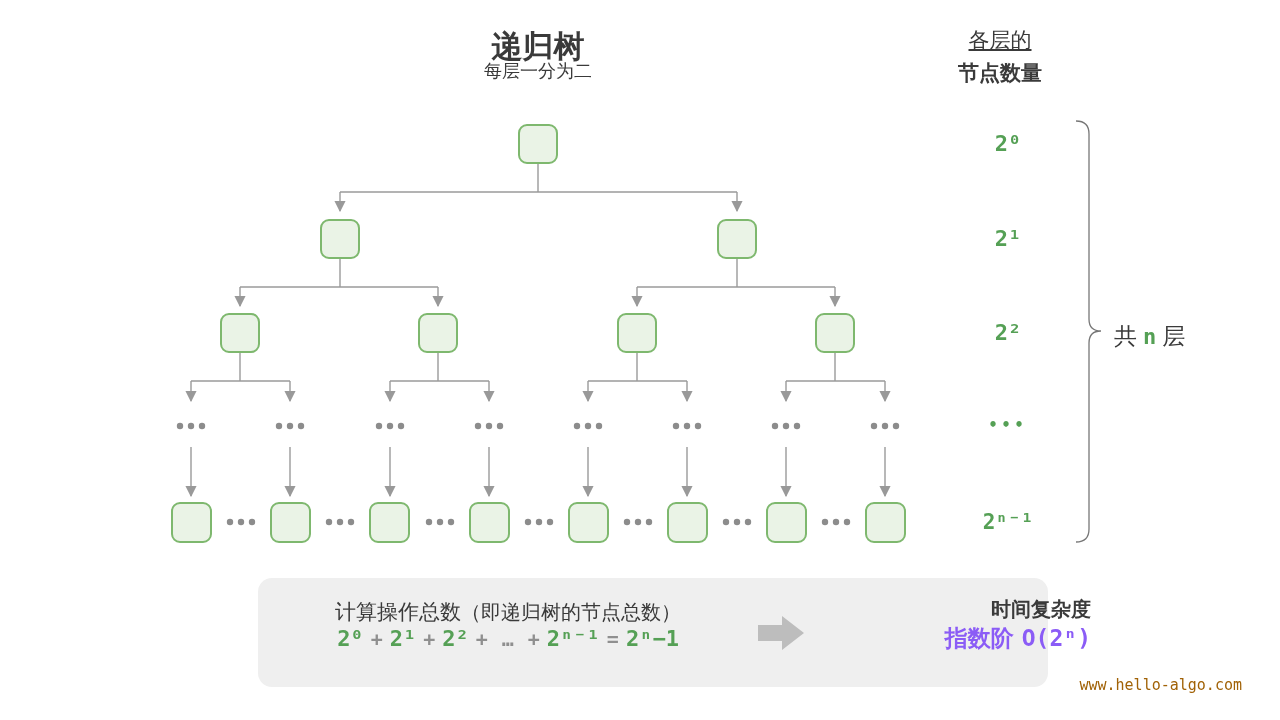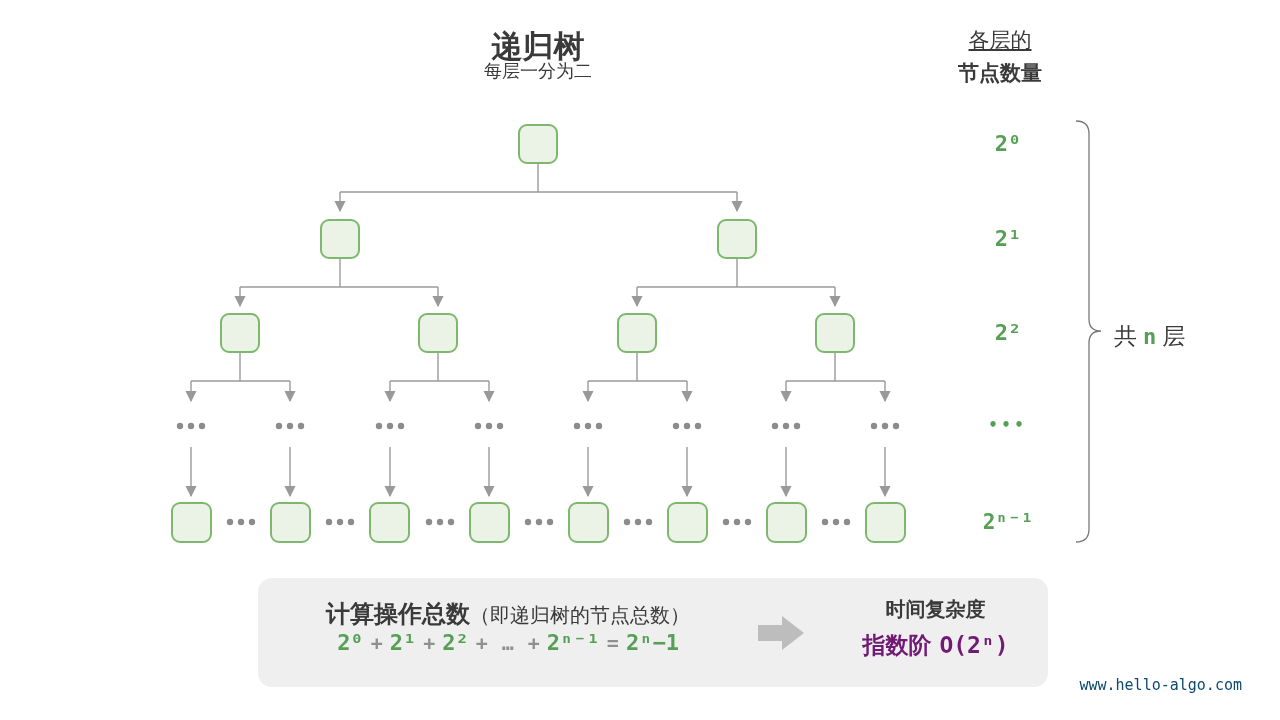--- a/index.html
+++ b/index.html
@@ -31,33 +31,33 @@
     font-family:"DejaVu Sans Mono",monospace;font-weight:bold;
     color:#55a055;font-size:22px;padding:0 6px;
   }
   
   .summary-box{
     left:258px;top:578px;width:790px;height:109px;
     background:#efefef;border-radius:14px;
   }
   .sum-left{position:absolute;left:10px;top:20px;width:480px;text-align:center;}
   .sum-title-line{font-size:20px;white-space:nowrap;}
-  .sum-title-bold{font-weight:bold;font-size:24px;}
+  .sum-title-bold{font-weight:normal;font-size:21px;}
   .formula{white-space:nowrap;font-family:"DejaVu Sans Mono",monospace;}
   .f-term{font-weight:bold;font-size:22px;color:#55a055;}
   .f-op{font-weight:600;font-size:20px;color:#8f8f8f;margin:0 7px;}
   .big-arrow{position:absolute;left:500px;top:38px;}
-  .sum-right{position:absolute;left:555px;top:18px;width:245px;text-align:center;}
+  .sum-right{position:absolute;left:588px;top:18px;width:245px;text-align:right;}
   .tc-title{font-size:20px;font-weight:bold;}
-  .tc-result{margin-top:7px;font-size:23px;font-weight:bold;color:#701a75;white-space:nowrap;}
+  .tc-result{font-size:23px;font-weight:bold;color:#8b5cf6;white-space:nowrap;}
   .tc-bigo{font-family:"DejaVu Sans Mono",monospace;font-weight:bold;font-size:23px;margin-left:8px;}
   
   .watermark{
     left:1040px;top:676px;width:202px;text-align:right;
-    font-family:"DejaVu Sans Mono",monospace;font-size:15px;color:#0c4a6e;
+    font-family:"DejaVu Sans Mono",monospace;font-size:15px;color:#a16207;
   }
   
   svg.tree{position:absolute;left:0;top:0;}
   .edge{stroke:#9a9a9a;stroke-width:1.4;fill:none;}
   .node{fill:#eaf3e6;stroke:#7eb86e;stroke-width:2;}
   .dot{fill:#8c8c8c;}
   .brace{stroke:#777777;stroke-width:1.3;fill:none;}
 </style>
 </head>
 <body>

